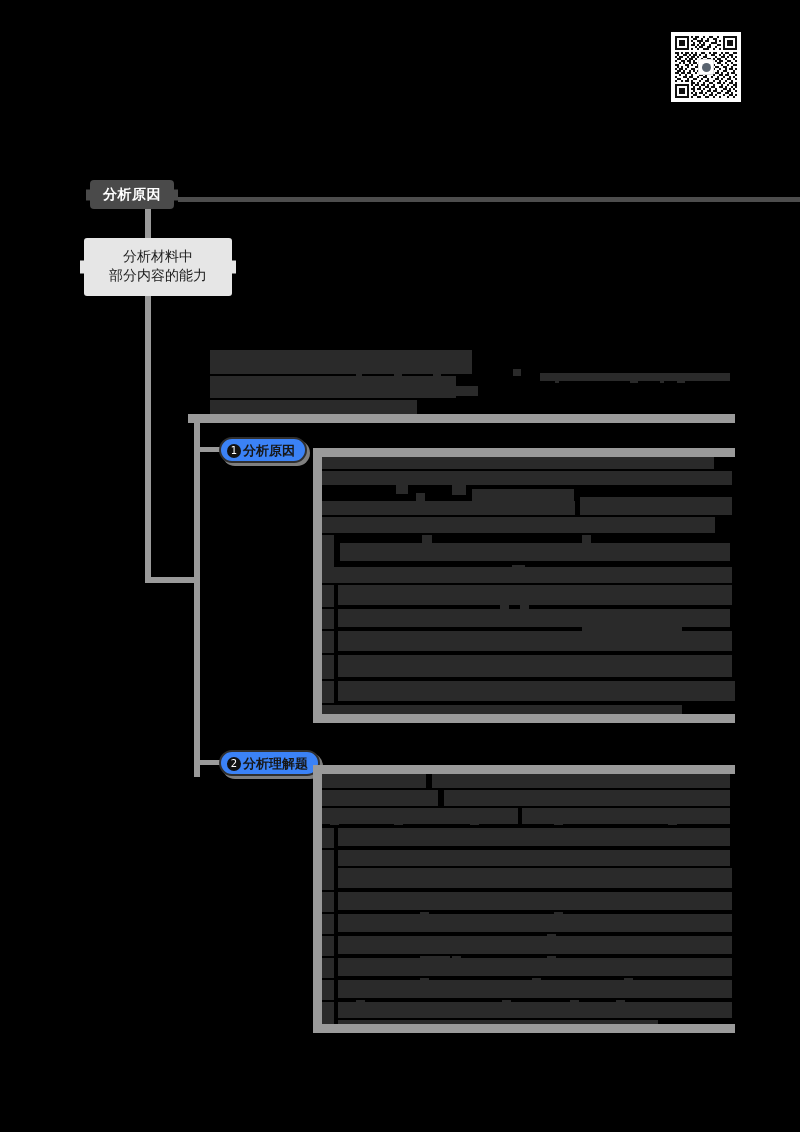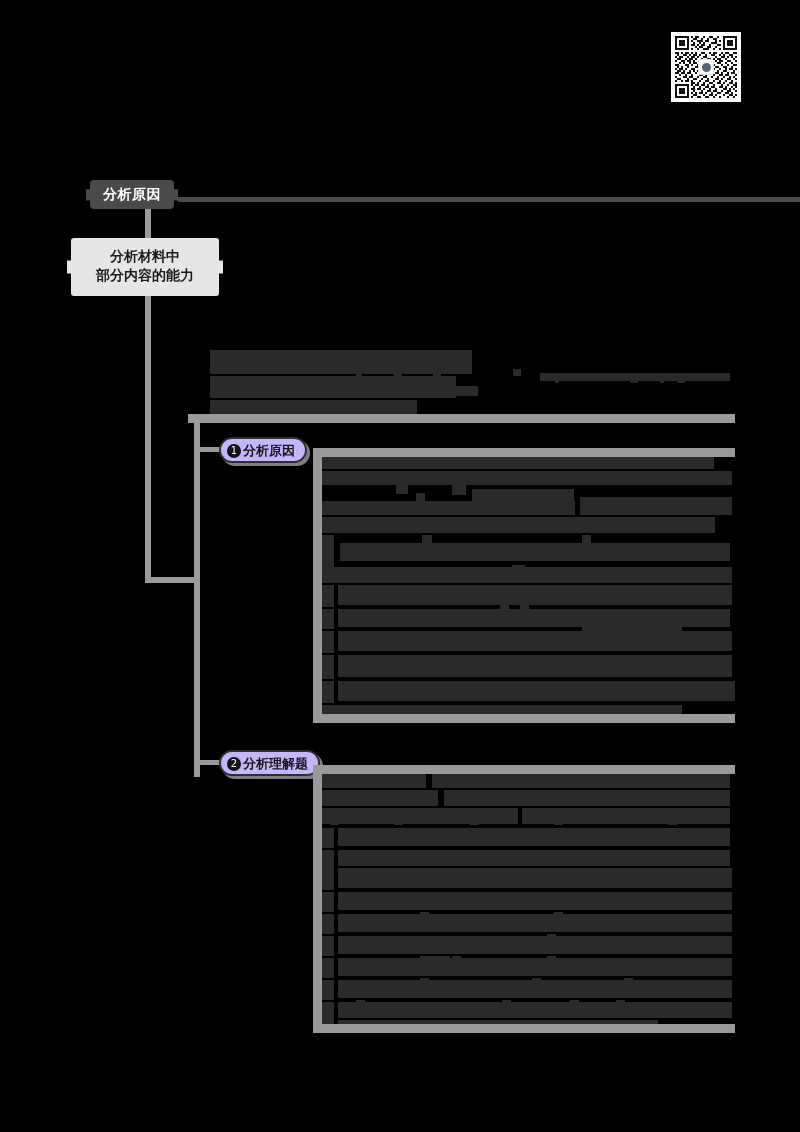--- a/index.html
+++ b/index.html
@@ -47,35 +47,35 @@
     border-radius:4px;white-space:nowrap;line-height:1.1;
   }
   .badge-dark::before,.badge-dark::after{
     content:"";position:absolute;width:5px;height:11px;background:#4a4a4a;top:50%;
     transform:translateY(-50%);
   }
   .badge-dark::before{left:-4px;}
   .badge-dark::after{right:-4px;}
 
   .badge-light{
-    position:absolute;left:71px;top:238px;width:148px;
+    position:absolute;left:84px;top:238px;width:148px;
     padding:9px 4px 11px;background:#e6e6e6;color:#1c1c1c;
-    font-size:14px;font-weight:bold;text-align:center;line-height:1.35;
+    font-size:14px;font-weight:normal;text-align:center;line-height:1.35;
     border-radius:3px;box-sizing:border-box;
   }
   .badge-light::before,.badge-light::after{
     content:"";position:absolute;width:5px;height:13px;background:#e6e6e6;top:50%;
     transform:translateY(-50%);
   }
   .badge-light::before{left:-4px;}
   .badge-light::after{right:-4px;}
   #badge-link-stub{position:absolute;left:146px;top:218px;width:5px;height:24px;background:#8c8c8c;}
 
   .pill{
-    position:absolute;background:#c4b5fd;border:2px solid #2f2f2f;
+    position:absolute;background:#3b82f6;border:2px solid #2f2f2f;
     border-radius:14px;height:26px;line-height:23px;
     padding:0 10px 0 6px;font-size:13px;font-weight:bold;color:#171717;
     white-space:nowrap;box-sizing:border-box;
     box-shadow:3px 3px 0 rgba(170,170,170,.75);
   }
   .pill .num{
     display:inline-block;width:14px;height:14px;border-radius:50%;
     background:#111111;color:#ffffff;font-size:10px;line-height:14px;
     text-align:center;vertical-align:1px;margin-right:2px;font-weight:normal;
   }

